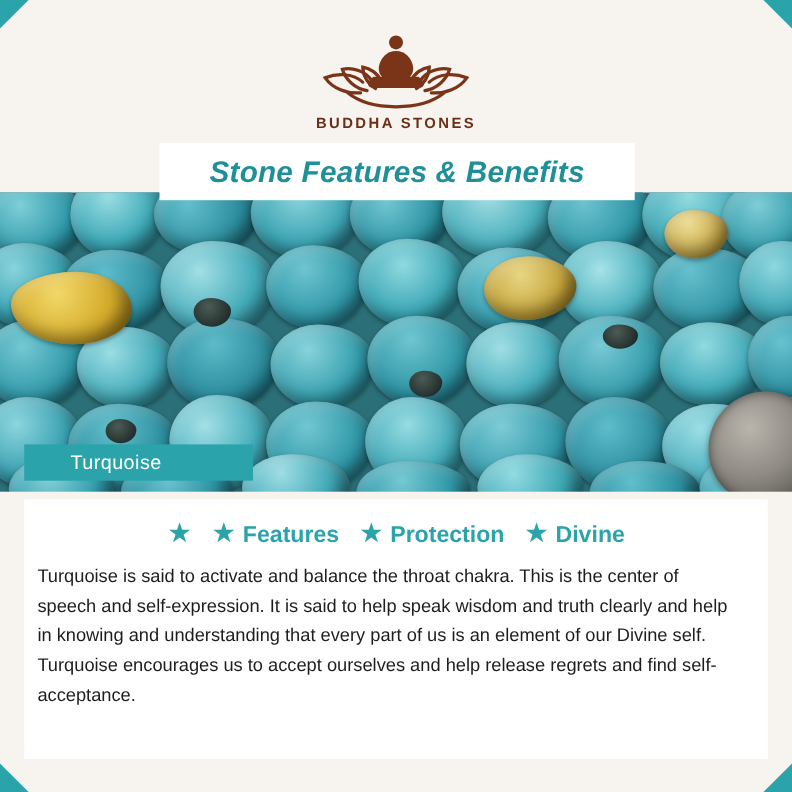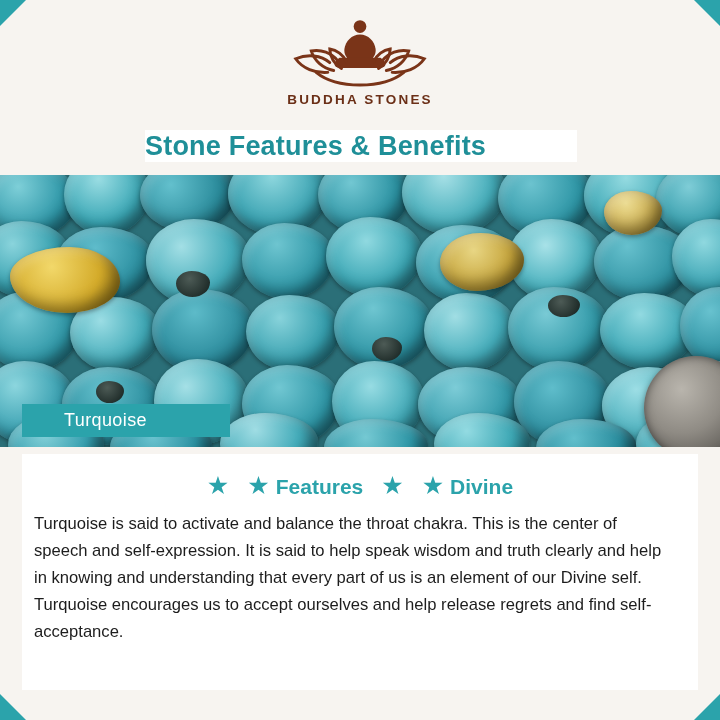--- a/index.html
+++ b/index.html
@@ -45,21 +45,21 @@
   }
   .corner-br {
     bottom: 0; right: 0;
     border-bottom: 26px solid #2ba3ab;
     border-left: 26px solid transparent;
   }
 
   
   .logo-block {
     position: absolute;
-    top: 10px;
+    top: 22px;
     left: 0;
     width: 720px;
     text-align: center;
     z-index: 6;
   }
   .logo-mark {
     display: block;
     margin: 0 auto;
     width: 150px;
     height: 78px;
@@ -72,26 +72,28 @@
     font-weight: 700;
     font-family: "Liberation Sans", sans-serif;
   }
 
   
   .title-bar {
     position: absolute;
     top: 130px;
     left: 145px;
     width: 432px;
-    height: 32px;
+    height: 52px;
     background: #ffffff;
     display: flex;
     align-items: center;
+    justify-content: center;
     z-index: 7;
     box-shadow: 0 0 0 0 rgba(0,0,0,0);
+    font-style: italic;
   }
   .title-text {
     color: #1f8f98;
     font-size: 27px;
     font-weight: 700;
     letter-spacing: 0.2px;
     white-space: nowrap;
   }
 
   
@@ -314,20 +316,21 @@
     <div class="benefits-row">
       <div class="benefit">
         <span class="benefit-star">★</span>
       </div>
       <div class="benefit">
         <span class="benefit-star">★</span>
         <span class="benefit-label">Features</span>
       </div>
       <div class="benefit">
         <span class="benefit-star">★</span>
+        <span class="benefit-label">Protection</span>
       </div>
       <div class="benefit">
         <span class="benefit-star">★</span>
         <span class="benefit-label">Divine</span>
       </div>
     </div>
     <p class="body-copy">Turquoise is said to activate and balance the throat chakra. This is the center of speech and self-expression. It is said to help speak wisdom and truth clearly and help in knowing and understanding that every part of us is an element of our Divine self. Turquoise encourages us to accept ourselves and help release regrets and find self-acceptance.</p>
   </div>
 
 </div>

